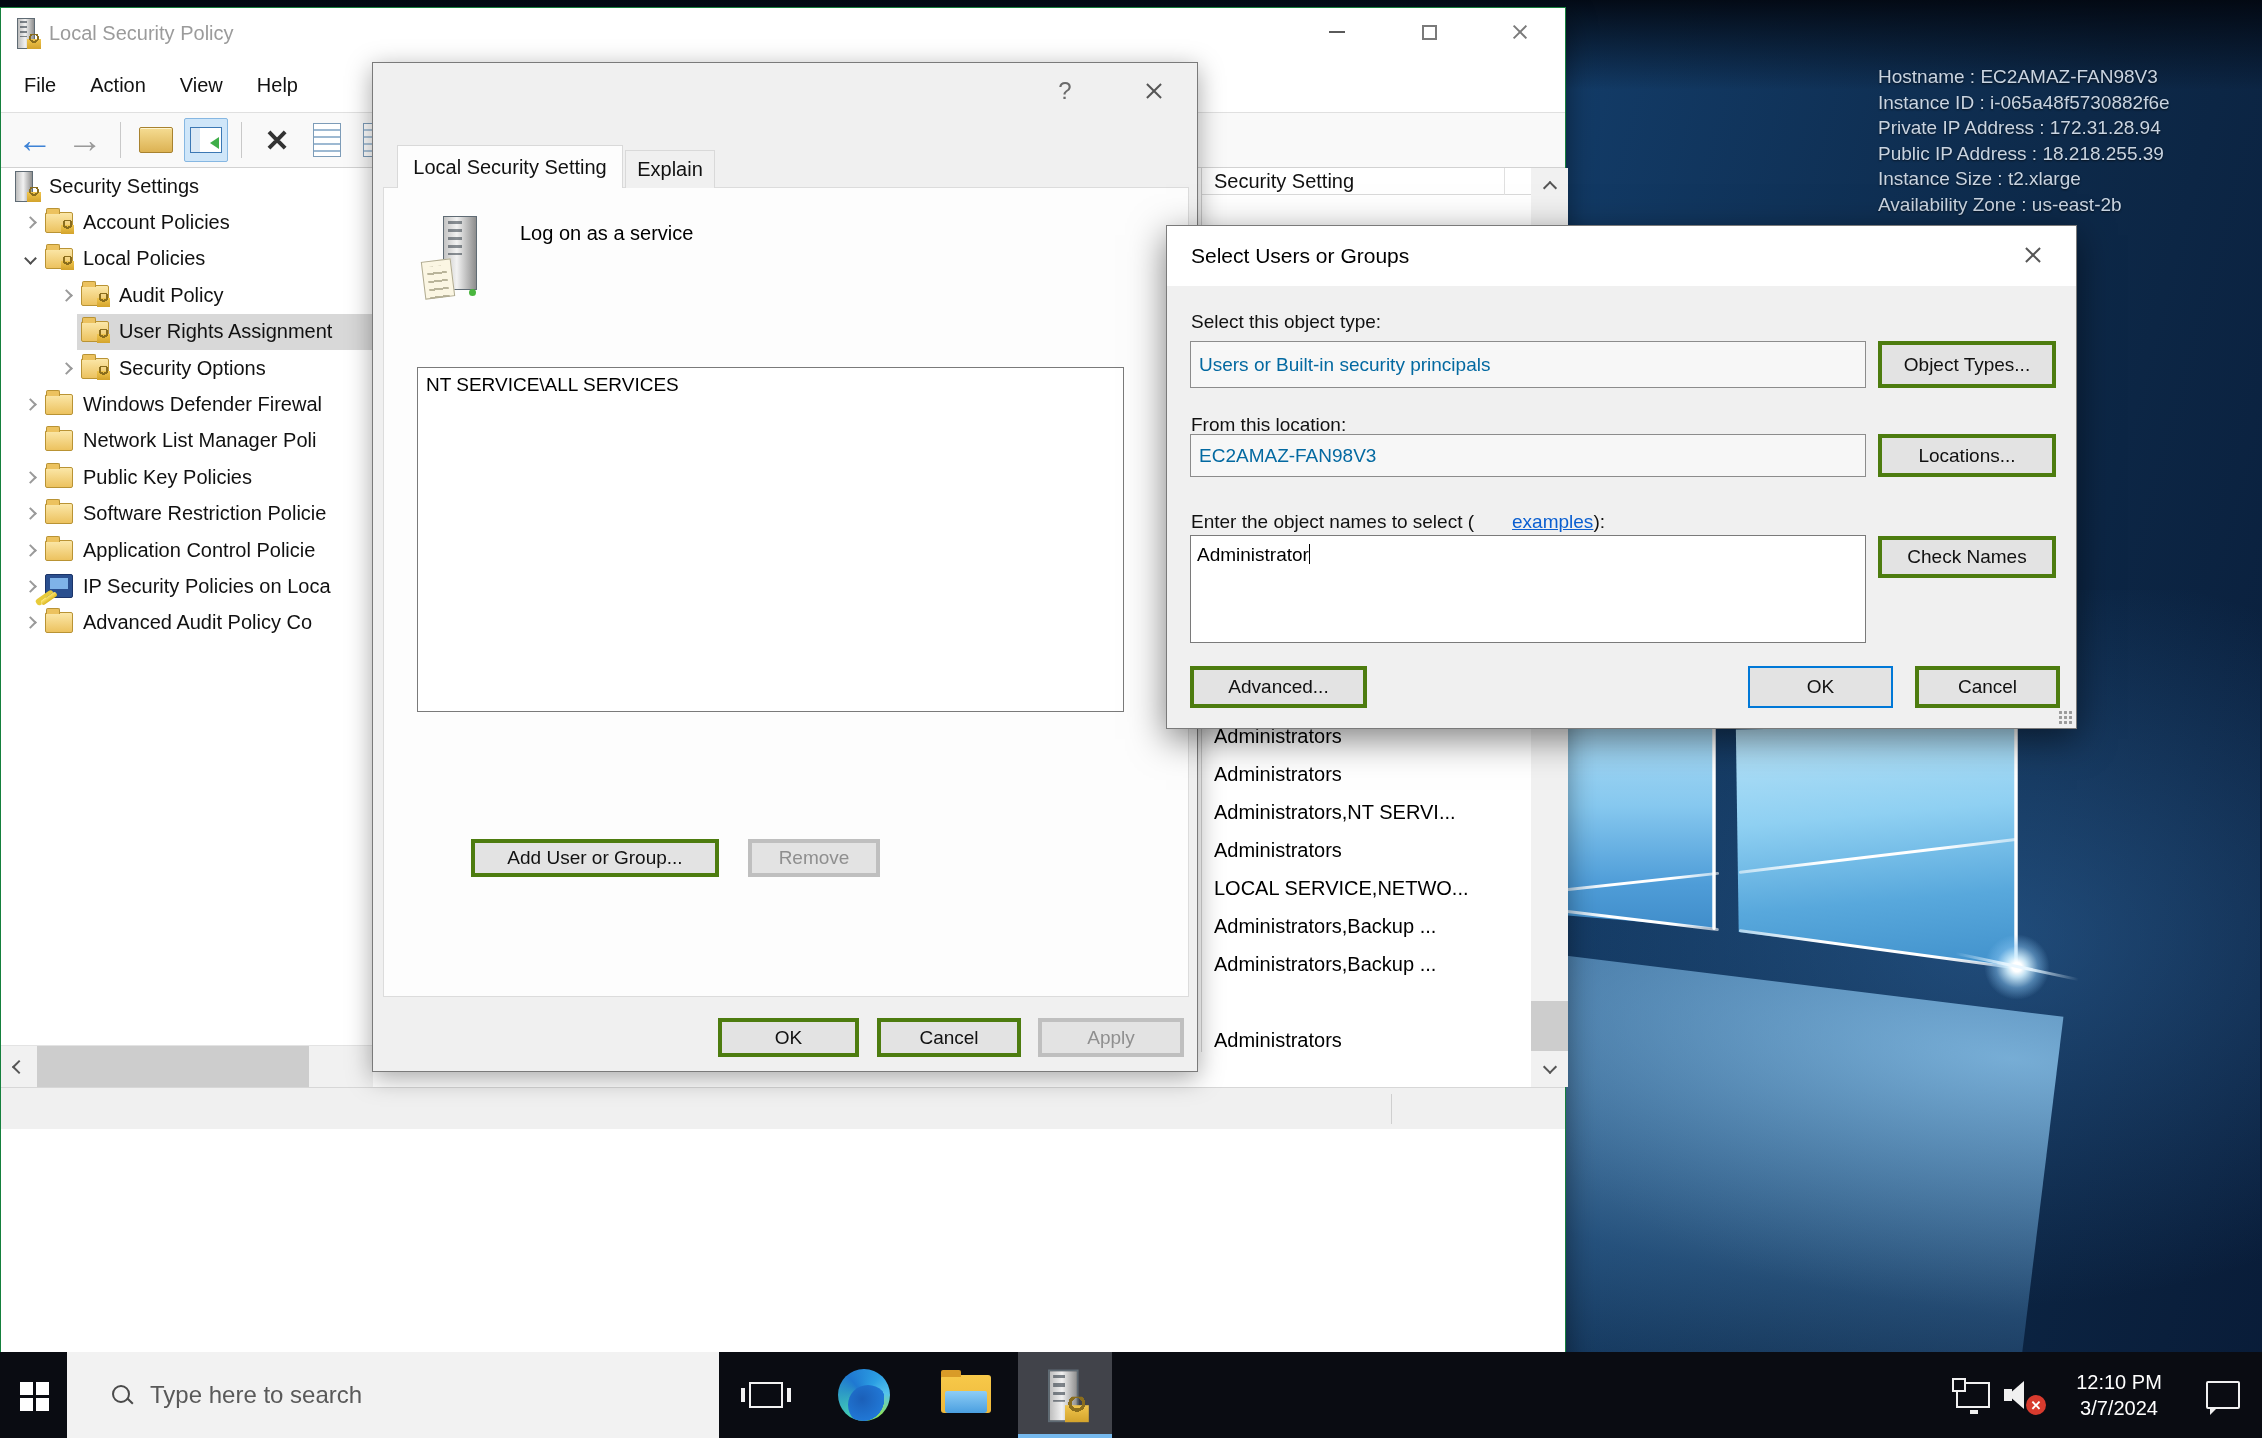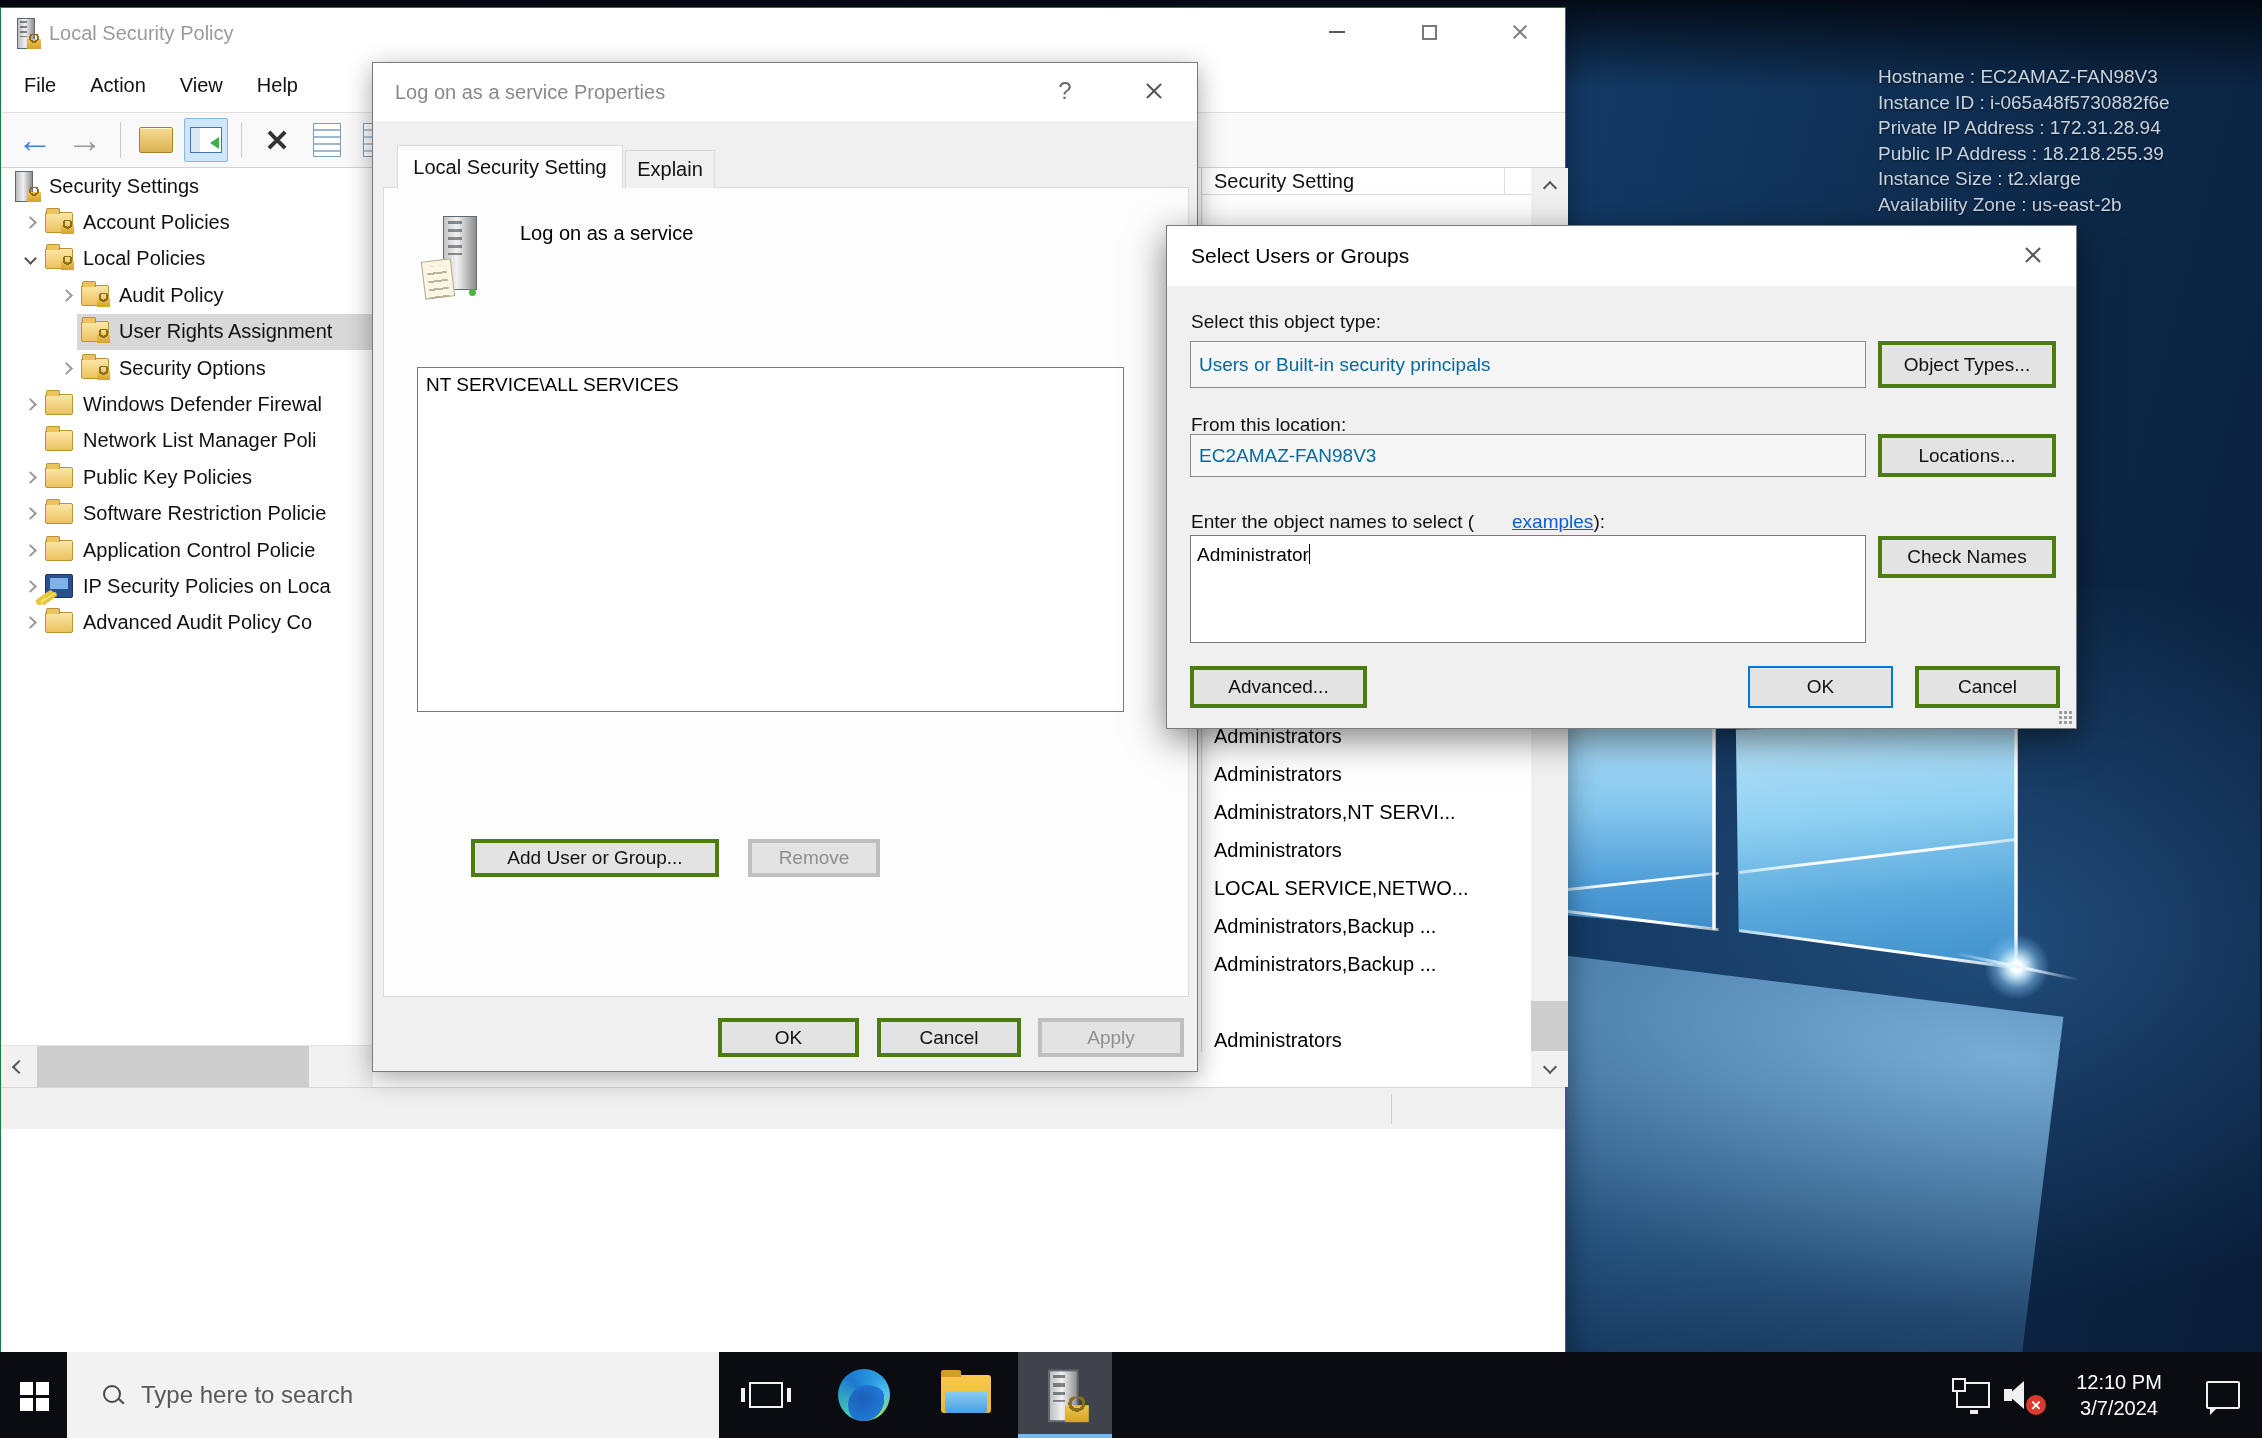--- a/index.html
+++ b/index.html
@@ -190,21 +190,21 @@
   .btn-adv { position:absolute; left:23px; top:440px; width:177px; height:42px; }
   .btn-sok { position:absolute; left:581px; top:440px; width:145px; height:42px; }
   .btn-scancel { position:absolute; left:748px; top:440px; width:145px; height:42px; }
   .grip { position:absolute; right:4px; bottom:4px; width:14px; height:14px;
     background:radial-gradient(circle, #9a9a9a 1.4px, transparent 1.6px); background-size:5px 5px; }
 
   
   .taskbar { position:absolute; left:0; top:1352px; width:2262px; height:86px; background:#0a0c12; z-index:40; display:flex; align-items:center; }
   .startbtn { width:67px; height:86px; display:flex; align-items:center; justify-content:center; }
   .win-logo { width:13px; height:13px; background:#fff; box-shadow:16px 0 #fff, 0 16px #fff, 16px 16px #fff; margin:-14px 0 0 -14px; }
-  .searchbox { position:absolute; left:67px; top:0; width:652px; height:86px; background:#f2f2f2; display:flex; align-items:center; }
+  .searchbox { position:absolute; left:67px; top:0; width:652px; height:86px; background:#f2f2f2; display:flex; align-items:center;padding-left:9px; }
   .mag { position:relative; width:20px; height:20px; margin-left:36px; flex:none; }
   .mag::before { content:""; position:absolute; left:0; top:0; width:14px; height:14px; border:2px solid #4a4a4a; border-radius:50%; }
   .mag::after { content:""; position:absolute; left:14px; top:15px; width:8px; height:2px; background:#4a4a4a; transform:rotate(45deg); }
   .searchbox input { border:none; outline:none; background:transparent; font-size:24px; color:#333; margin-left:18px; width:520px;
     font-family:"Liberation Sans",sans-serif; }
   .searchbox input::placeholder { color:#595959; opacity:1; }
   .tbicon { position:absolute; top:0; width:60px; height:86px; display:flex; align-items:center; justify-content:center; }
   .tv { position:relative; width:34px; height:26px; border:2px solid #f2f2f2; }
   .tv::before { content:""; position:absolute; left:-10px; top:4px; width:4px; height:14px; background:#f2f2f2; }
   .tv::after { content:""; position:absolute; right:-10px; top:4px; width:4px; height:14px; background:#f2f2f2; }
@@ -442,23 +442,20 @@
           </div>
       </div>
     </div>
 
     <div class="statusbar">
         <div class="sdiv"></div>
       </div>
   </div>
 
   <div class="pdlg">
-    <div class="pdlg-title">
-      <span class="ttext">Log on as a service Properties</span>
-    </div>
     <div class="pdlg-help">?</div>
     <div class="pdlg-x">
         <span class="xglyph"></span>
       </div>
     <div class="tabs">
       <div class="tab active">Local Security Setting</div>
       <div class="tab plain">Explain</div>
     </div>
     <div class="ppage">
       <div class="bigsrv">

